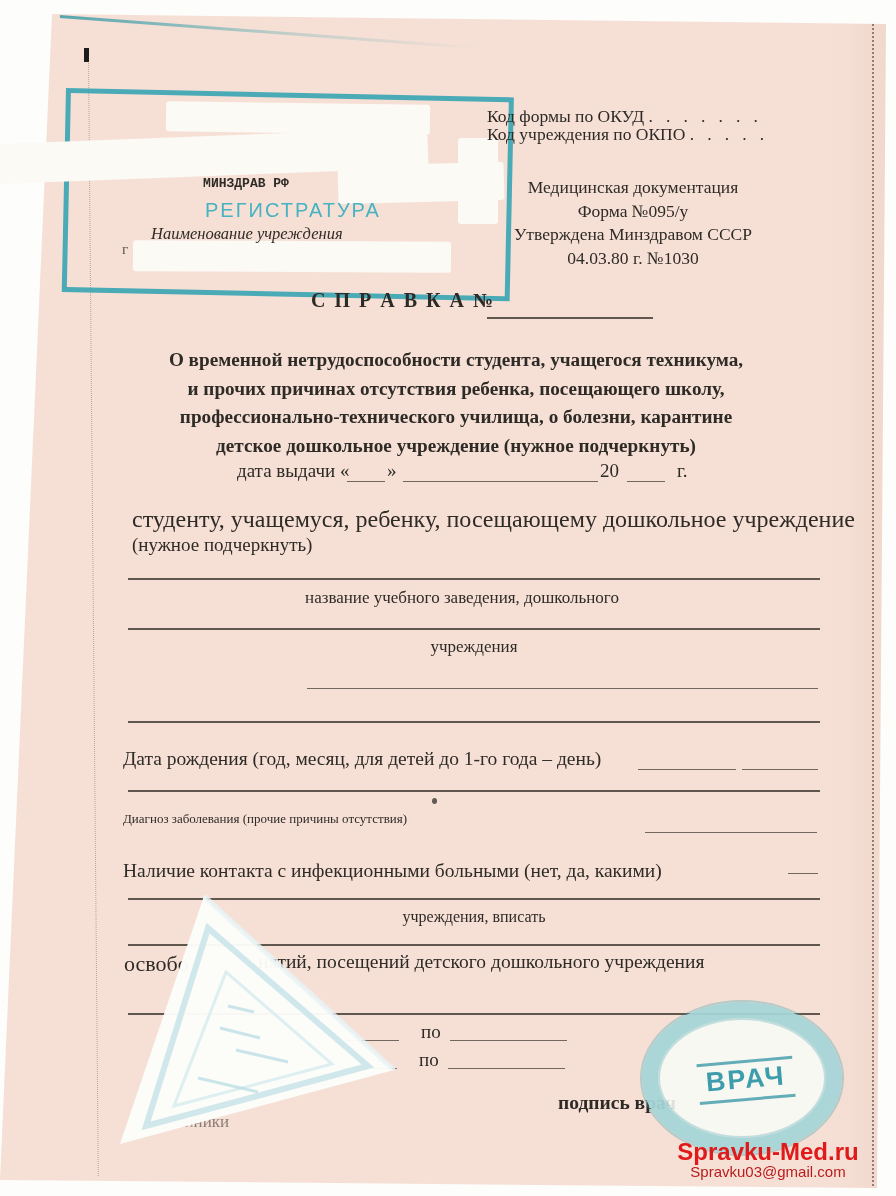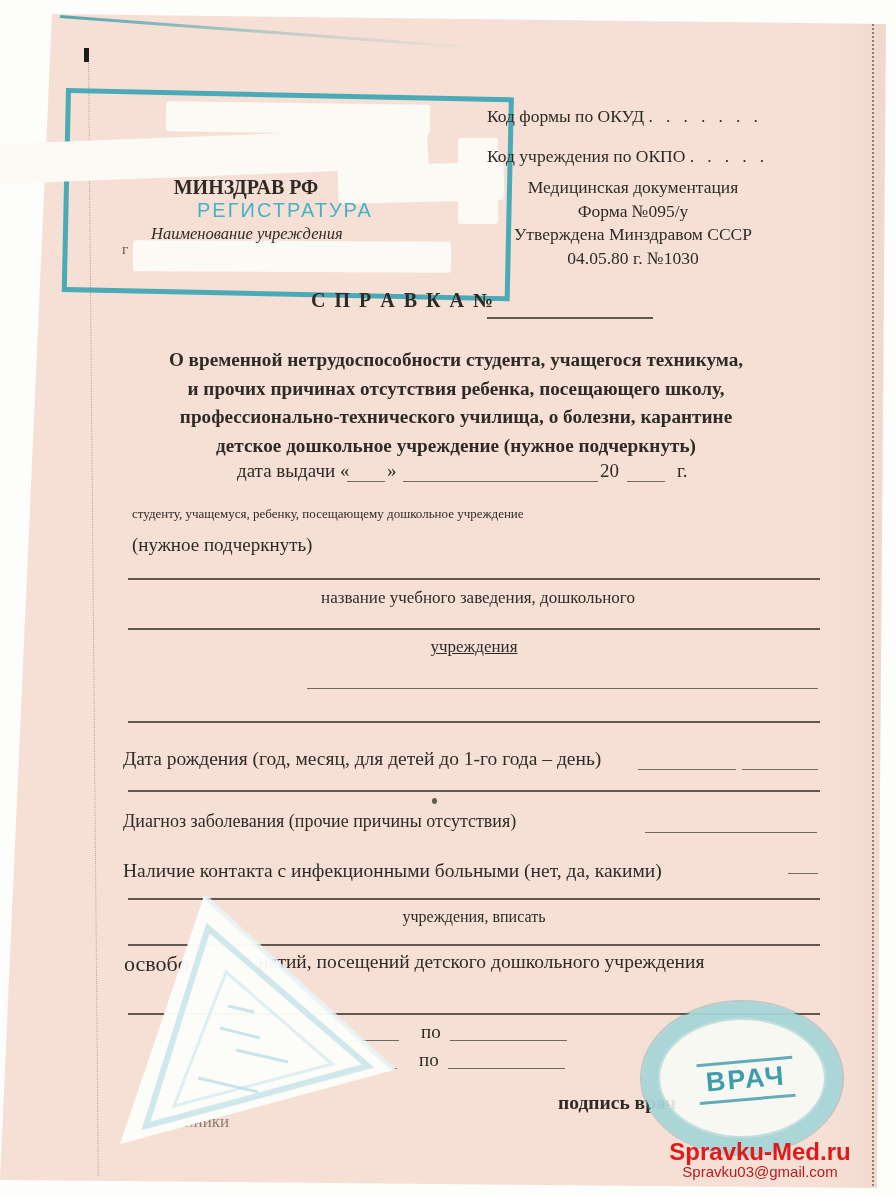--- a/index.html
+++ b/index.html
@@ -3,21 +3,21 @@
 <meta charset="utf-8">
 <style>
   html,body{margin:0;padding:0;background:#ffffff;}
   .scan{position:relative;width:896px;height:1196px;background:#fdfdfc;overflow:hidden;
         font-family:"Liberation Serif","DejaVu Serif",serif;color:#2e2a26;}
   .paper{position:absolute;left:0;top:0;width:896px;height:1196px;
          background:linear-gradient(to right,#f6e0d6 92%,#f1d8cd 99%);
          clip-path:polygon(52px 14px,886px 24px,877px 1188px,0px 1180px);}
   .t{position:absolute;white-space:nowrap;}
   .serif{font-family:"Liberation Serif","DejaVu Serif",serif;}
-  .sans{font-family:"Liberation Sans","DejaVu Sans",sans-serif;}
+  .sans{font-family:"Liberation Sans","DejaVu Sans",sans-serif;margin-left:8px;}
   .bold{font-weight:bold;}
   .center{text-align:center;}
   .pre{white-space:pre;}
   .rule{position:absolute;height:0;border-bottom:2px solid rgba(62,56,48,.82);}
   .rule.thin{border-bottom:1.5px solid rgba(70,64,56,.75);}
   .wo{position:absolute;background:#fbfaf5;border-radius:3px;}
   .stampRect{position:absolute;left:66px;top:88px;width:438px;height:194px;
              border:5px solid rgba(43,160,176,.85);transform:rotate(1.2deg);transform-origin:top left;}
   .foldLine{position:absolute;left:88px;top:56px;height:1120px;border-left:1.5px dotted rgba(60,56,50,.35);
             transform:rotate(-0.5deg);transform-origin:top left;}
@@ -51,69 +51,69 @@
   <div class="edge"></div>
   <div class="speck"></div>
 
   <div class="stampRect"></div>
   <div class="wo" style="left:166px;top:103px;width:264px;height:30px;transform:rotate(.8deg);"></div>
   <div class="wo" style="left:-6px;top:136px;width:434px;height:40px;transform:rotate(-2.2deg);"></div>
   <div class="wo" style="left:338px;top:164px;width:166px;height:38px;transform:rotate(-1.5deg);"></div>
   <div class="wo" style="left:458px;top:138px;width:40px;height:86px;"></div>
   <div class="wo" style="left:133px;top:241px;width:318px;height:31px;transform:rotate(.3deg);"></div>
   <div class="t serif" style="left:122px;top:241px;font-size:15px;color:rgba(70,64,58,.85);">г</div>
-  <div class="t serif bold center" style="left:170px;top:176px;width:152px;font-size:20px;">МИНЗДРАВ РФ</div>
+  <div class="t serif bold center" style="left:170px;top:176px;width:152px;font-size:13px;font-family:Liberation Mono, monospace;">МИНЗДРАВ РФ</div>
   <div class="t sans" style="left:197px;top:199px;font-size:20px;letter-spacing:2px;color:#46b2c2;">РЕГИСТРАТУРА</div>
   <div class="t serif" style="left:151px;top:224px;font-size:16.5px;font-style:italic;">Наименование учреждения</div>
 
   <div class="t serif pre" style="left:487px;top:106px;font-size:17.5px;">Код формы по ОКУД .   .   .   .   .   .   .</div>
-  <div class="t serif pre" style="left:487px;top:146px;font-size:17.5px;">Код учреждения по ОКПО .   .   .   .   .</div>
+  <div class="t serif pre" style="left:487px;top:124px;font-size:17.5px;">Код учреждения по ОКПО .   .   .   .   .</div>
 
   <div class="t serif center" style="left:488px;top:176px;width:290px;font-size:17.5px;line-height:23.5px;white-space:normal;">
     <div>Медицинская документация</div>
     <div>Форма №095/у</div>
     <div>Утверждена Минздравом СССР</div>
-    <div>04.05.80 г.  №1030</div>
+    <div>04.03.80 г.  №1030</div>
   </div>
 
   <div class="t serif bold" style="left:311px;top:289px;font-size:20px;letter-spacing:2px;">С П Р А В К А №</div>
   <div class="rule" style="left:487px;top:317px;width:166px;"></div>
 
   <div class="t serif bold center" style="left:118px;top:346px;width:676px;font-size:19.2px;line-height:28.5px;white-space:normal;">
     <div>О временной нетрудоспособности студента, учащегося техникума,</div>
     <div>и прочих причинах отсутствия ребенка, посещающего школу,</div>
     <div>профессионально-технического училища, о болезни, карантине</div>
     <div>детское дошкольное учреждение (нужное подчеркнуть)</div>
   </div>
 
   <div class="t serif" style="left:237px;top:460px;font-size:19px;">дата выдачи «</div>
   <div class="rule thin" style="left:347px;top:481px;width:38px;"></div>
   <div class="t serif" style="left:387px;top:460px;font-size:19px;">»</div>
   <div class="rule thin" style="left:403px;top:481px;width:195px;"></div>
   <div class="t serif" style="left:600px;top:460px;font-size:19px;">20</div>
   <div class="rule thin" style="left:627px;top:481px;width:38px;"></div>
   <div class="t serif" style="left:677px;top:460px;font-size:19px;">г.</div>
 
-  <div class="t serif" style="left:132px;top:506px;font-size:13px;font-family:Liberation Serif, serif;">студенту, учащемуся, ребенку, посещающему дошкольное учреждение</div>
+  <div class="t serif" style="left:132px;top:506px;font-size:24px;font-family:Liberation Serif, serif;">студенту, учащемуся, ребенку, посещающему дошкольное учреждение</div>
   <div class="t serif" style="left:132px;top:534px;font-size:19px;">(нужное подчеркнуть)</div>
 
   <div class="rule" style="left:128px;top:578px;width:692px;"></div>
-  <div class="t serif center" style="left:132px;top:588px;width:692px;font-size:17px;">название учебного заведения, дошкольного</div>
+  <div class="t serif center" style="left:116px;top:588px;width:692px;font-size:17px;">название учебного заведения, дошкольного</div>
   <div class="rule" style="left:128px;top:628px;width:692px;"></div>
-  <div class="t serif center" style="left:128px;top:637px;width:692px;font-size:17px;text-decoration:underline;">учреждения</div>
+  <div class="t serif center" style="left:128px;top:637px;width:692px;font-size:17px;">учреждения</div>
 
   <div class="rule thin" style="left:307px;top:688px;width:511px;"></div>
   <div class="rule" style="left:128px;top:721px;width:692px;"></div>
 
   <div class="t serif" style="left:123px;top:748px;font-size:19.5px;">Дата рождения (год, месяц, для детей до 1-го года – день)</div>
   <div class="rule thin" style="left:638px;top:769px;width:98px;"></div>
   <div class="rule thin" style="left:742px;top:769px;width:76px;"></div>
   <div class="rule" style="left:128px;top:790px;width:692px;"></div>
 
-  <div class="t serif" style="left:123px;top:811px;font-size:18px;">Диагноз заболевания (прочие причины отсутствия)</div>
+  <div class="t serif" style="left:123px;top:811px;font-size:13px;">Диагноз заболевания (прочие причины отсутствия)</div>
   <div class="rule thin" style="left:645px;top:832px;width:172px;"></div>
 
   <div class="t serif" style="left:123px;top:852px;font-size:19.5px;margin-top:8px;">Наличие контакта с инфекционными больными (нет, да, какими)</div>
   <div class="rule thin" style="left:788px;top:873px;width:30px;"></div>
   <div class="rule" style="left:128px;top:898px;width:692px;"></div>
 
   <div class="t serif center" style="left:128px;top:908px;width:692px;font-size:16px;">учреждения, вписать</div>
   <div class="rule" style="left:128px;top:944px;width:692px;"></div>
 
   <div class="t serif" style="left:124px;top:951px;font-size:22px;">освобо</div>

